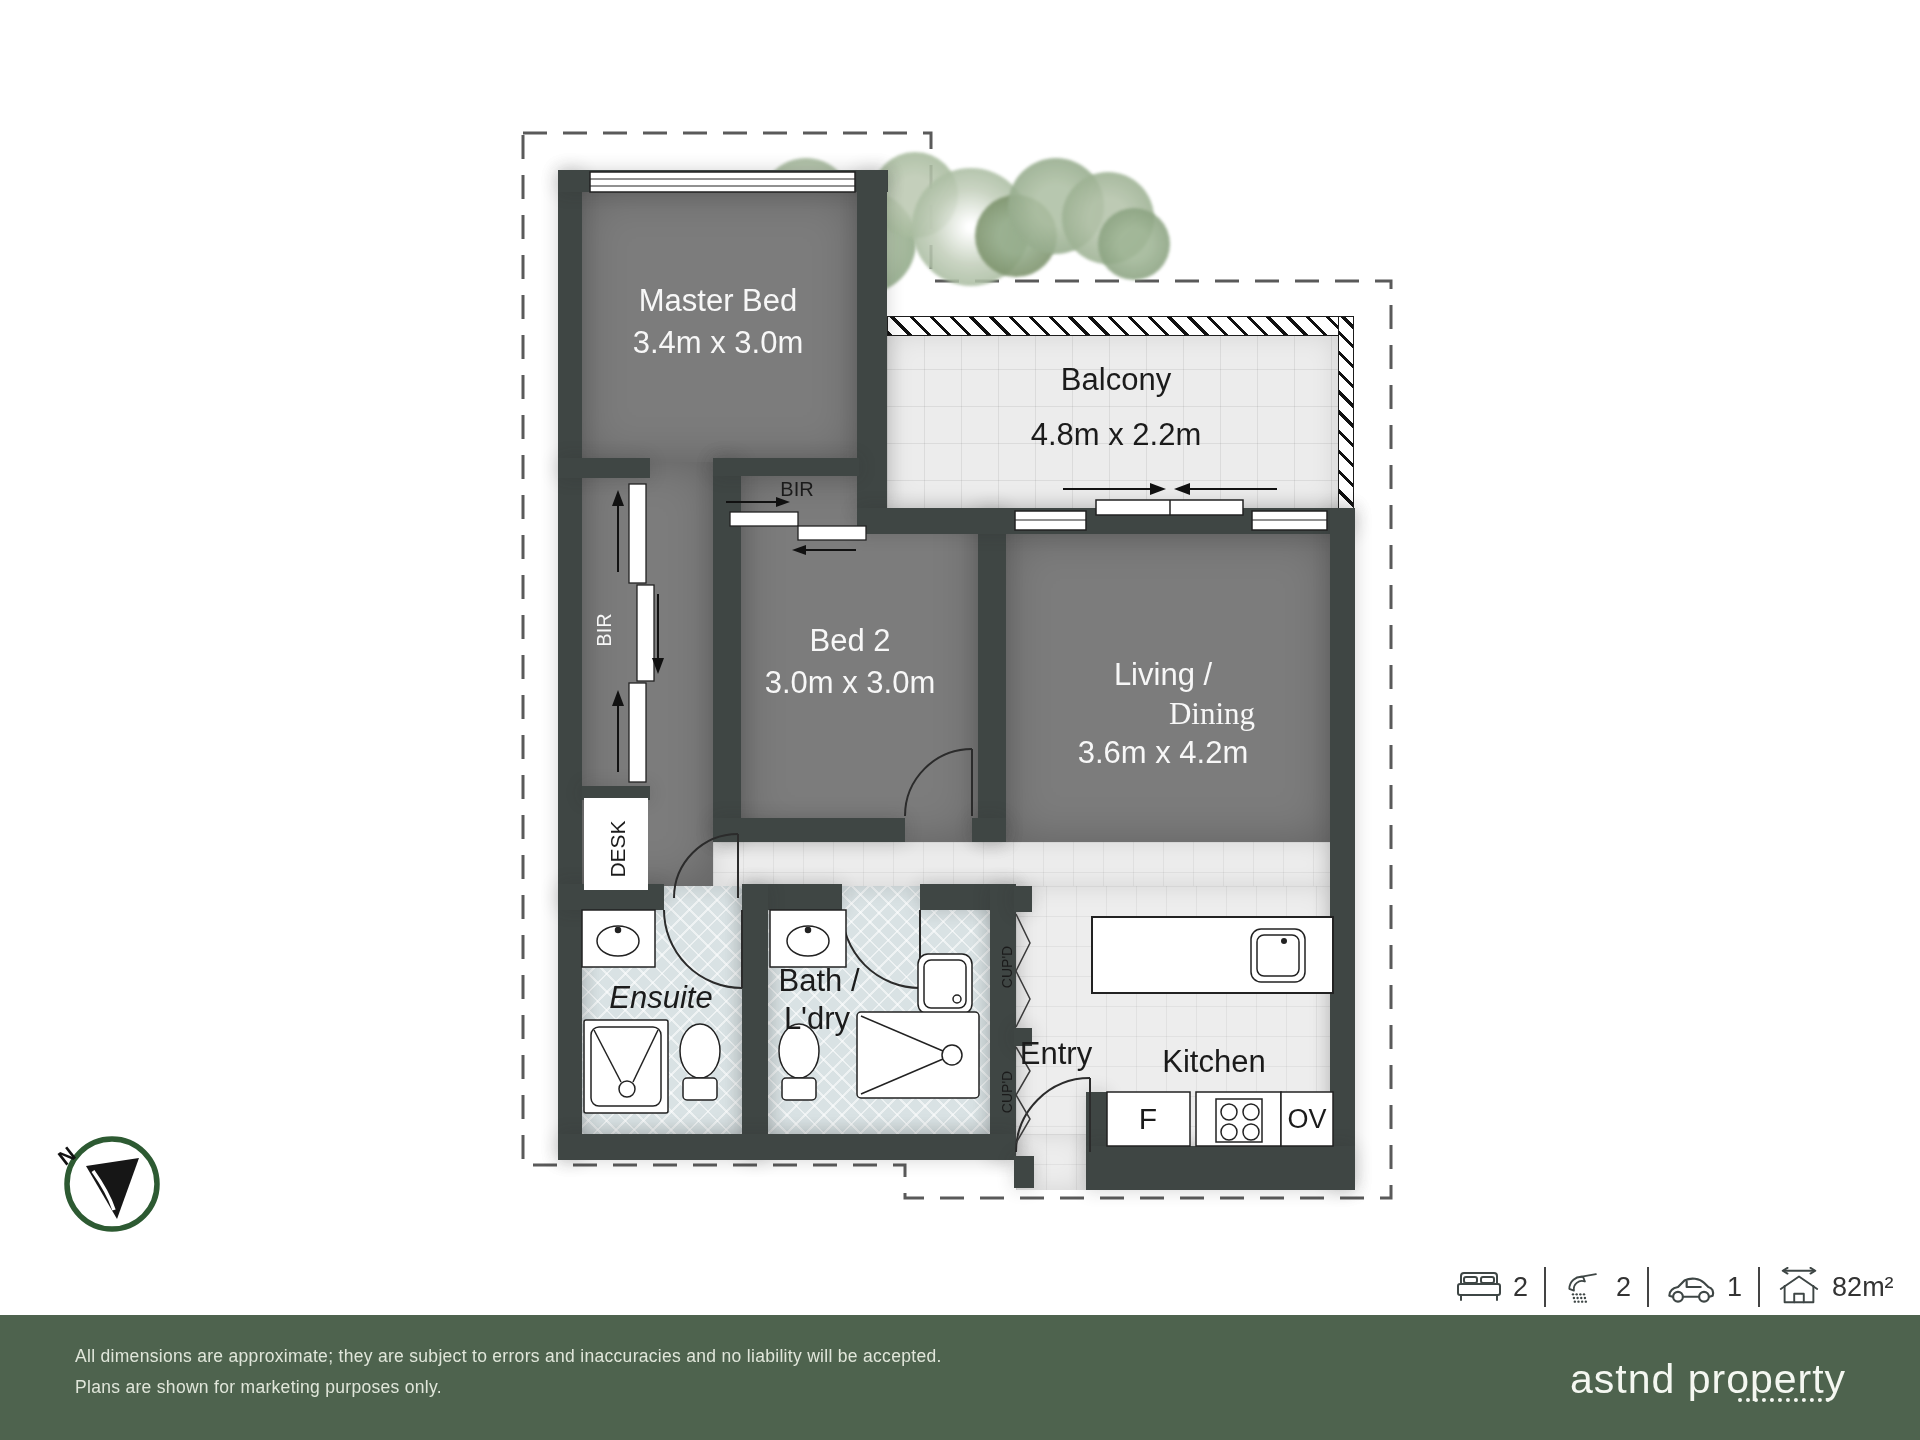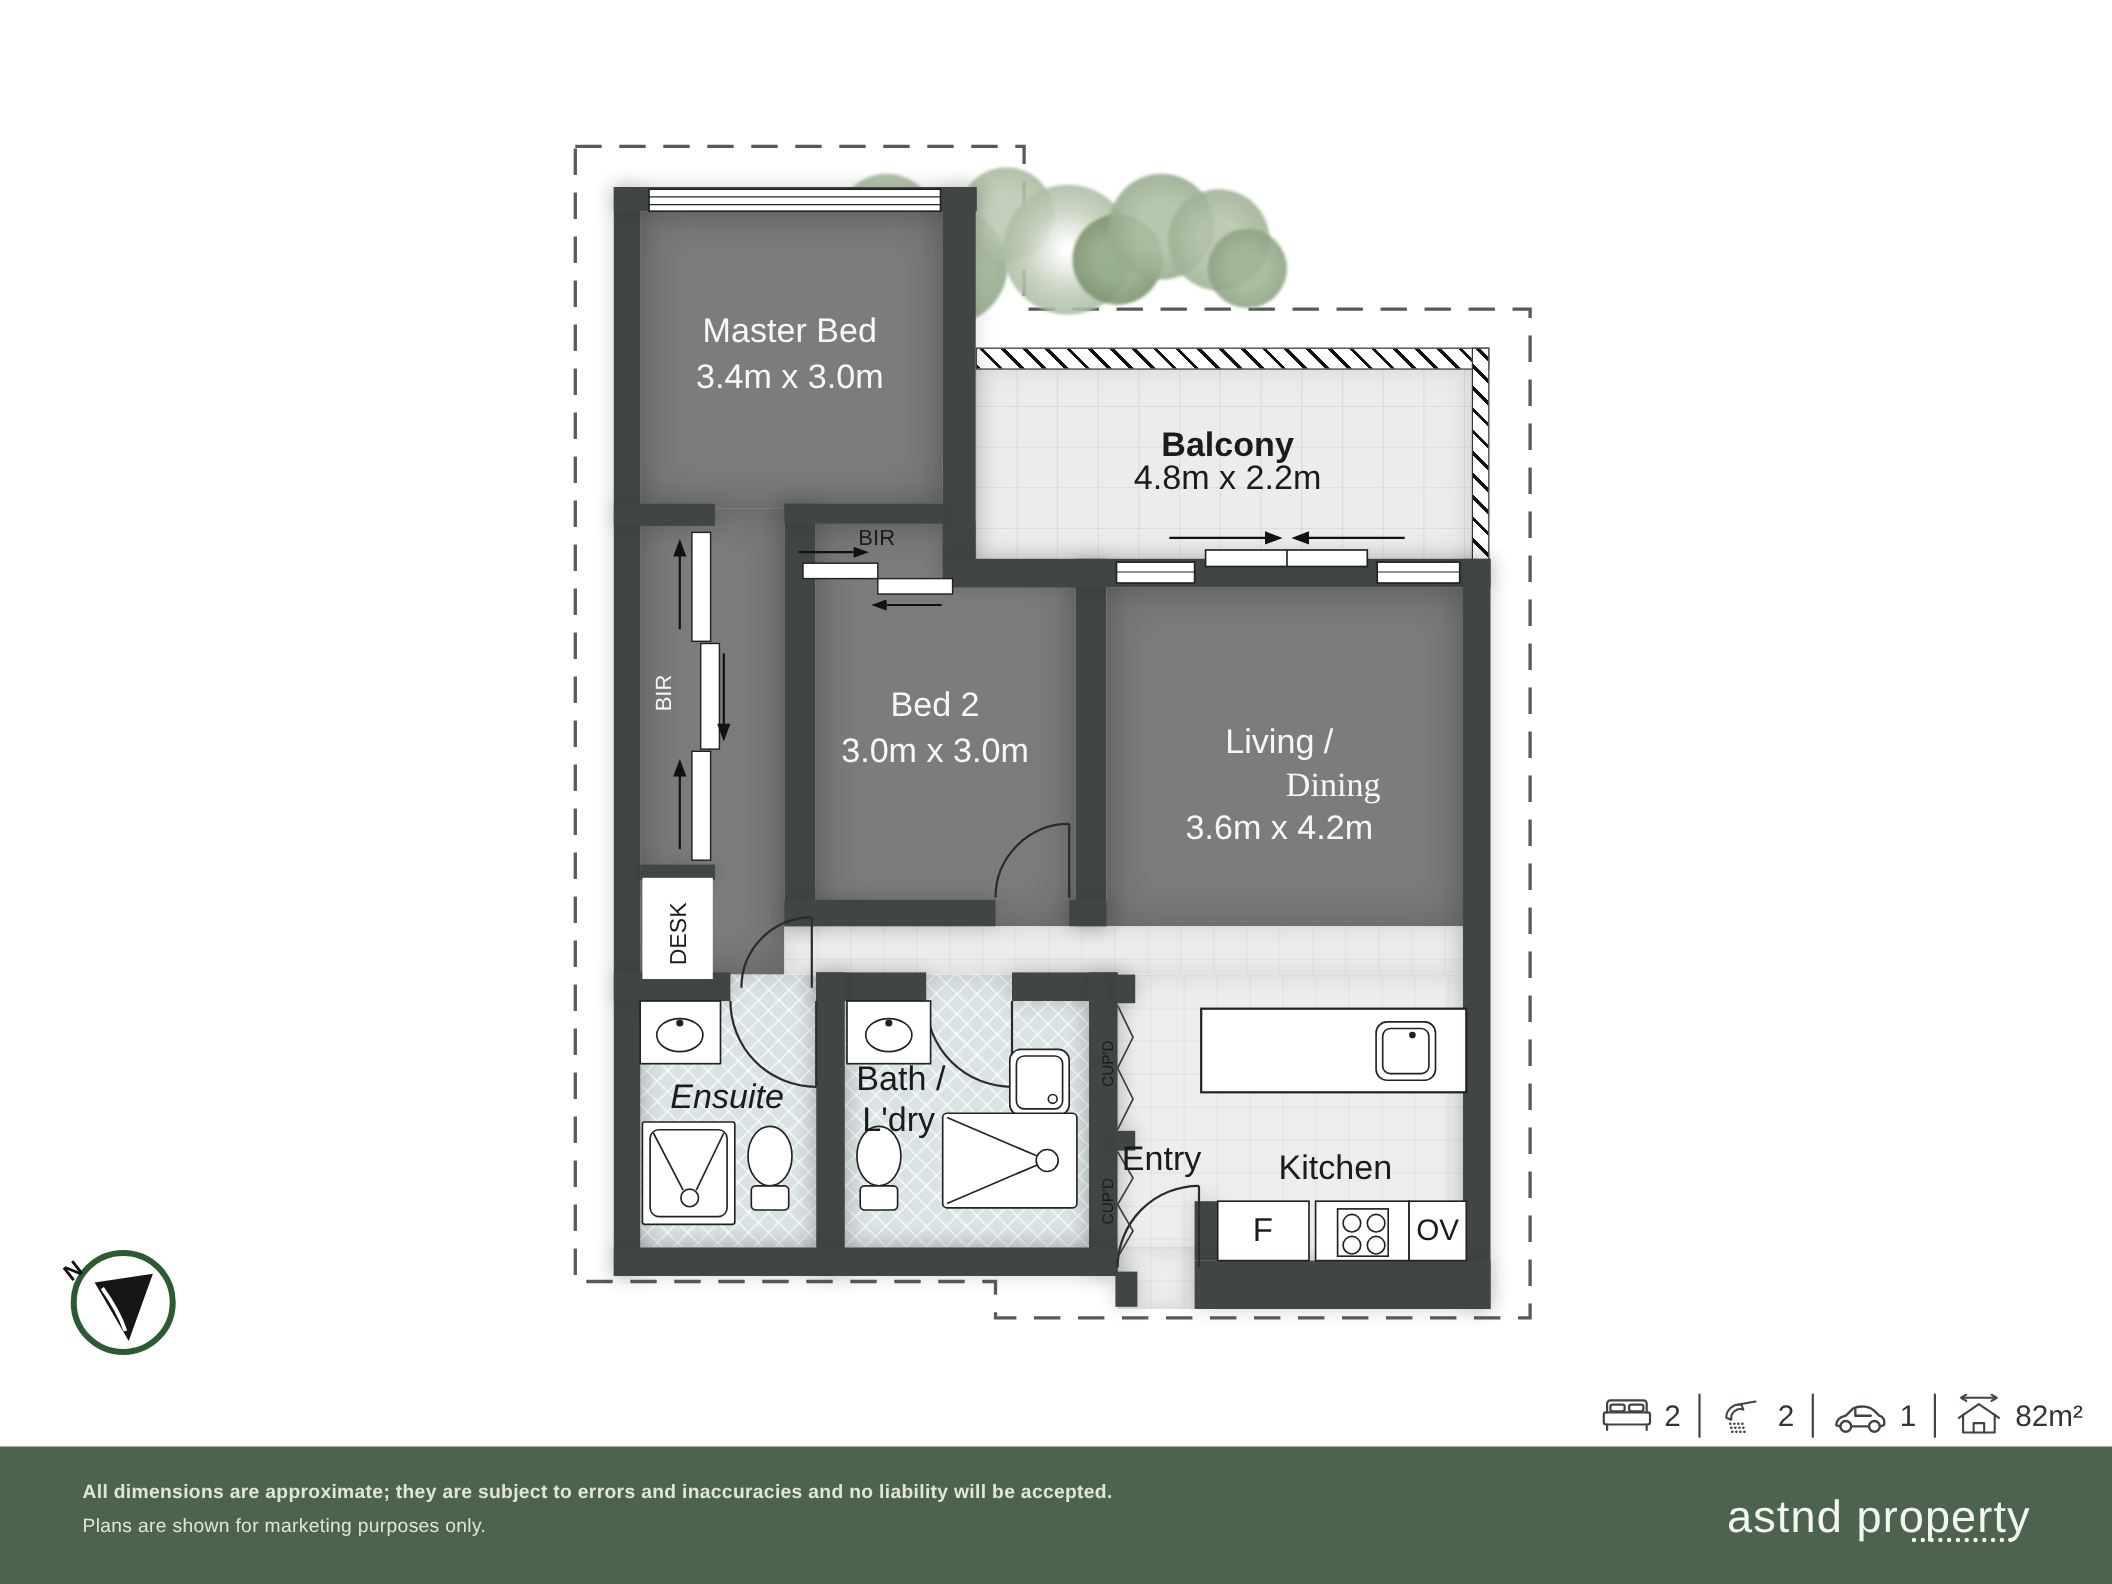--- a/index.html
+++ b/index.html
@@ -228,21 +228,21 @@
     </g>
     <g>
       <circle cx="112" cy="1184" r="45" fill="none" stroke="#2d5a32" stroke-width="5.5"></circle>
       <polygon points="86,1166 139,1158 117,1219" fill="#161616"></polygon>
       <path d="M93 1171 Q108 1192 114 1210" stroke="#fff" stroke-width="3.5" fill="none"></path>
     </g>
   </svg>
 
   <div class="lbl w room" style="left:718px;top:300px;">Master Bed</div>
   <div class="lbl w room" style="left:718px;top:342px;">3.4m x 3.0m</div>
-  <div class="lbl b room" style="left:1116px;top:404px;font-weight:bold;">Balcony</div>
+  <div class="lbl b room" style="left:1116px;top:379px;">Balcony</div>
   <div class="lbl b room" style="left:1116px;top:434px;">4.8m x 2.2m</div>
   <div class="lbl w room" style="left:850px;top:640px;">Bed 2</div>
   <div class="lbl w room" style="left:850px;top:682px;">3.0m x 3.0m</div>
   <div class="lbl w room" style="left:1163px;top:674px;">Living /</div>
   <div class="lbl w room" style="left:1212px;top:713px;font-family:Liberation Serif, serif;">Dining</div>
   <div class="lbl w room" style="left:1163px;top:752px;">3.6m x 4.2m</div>
   <div class="lbl b room" style="left:661px;top:997px;font-style:italic;">Ensuite</div>
   <div class="lbl b room" style="left:819px;top:980px;">Bath /</div>
   <div class="lbl b room" style="left:817px;top:1018px;">L'dry</div>
   <div class="lbl b room" style="left:1056px;top:1053px;">Entry</div>
@@ -300,18 +300,18 @@
         <polyline points="12,0 7,3 12,6"></polyline>
         <polyline points="36,0 41,3 36,6"></polyline>
       <polyline points="5,22 24,9 43,22"></polyline>
       <polyline points="9,19 9,36 39,36 39,19"></polyline>
       <polyline points="19,36 19,27 29,27 29,36"></polyline>
     </svg>
     <span class="num">82m²</span>
   </div>
 
   <div class="footerbar"></div>
-  <div class="disc" style="left:75px;top:1346px;font-weight:bold;">All dimensions are approximate; they are subject to errors and inaccuracies and no liability will be accepted.</div>
+  <div class="disc" style="left:75px;top:1346px;">All dimensions are approximate; they are subject to errors and inaccuracies and no liability will be accepted.</div>
   <div class="disc" style="left:75px;top:1377px;">Plans are shown for marketing purposes only.</div>
   <div class="brand">astnd property</div>
   <div class="brand-dots"></div>
 
 </div>
 
 </body></html>

